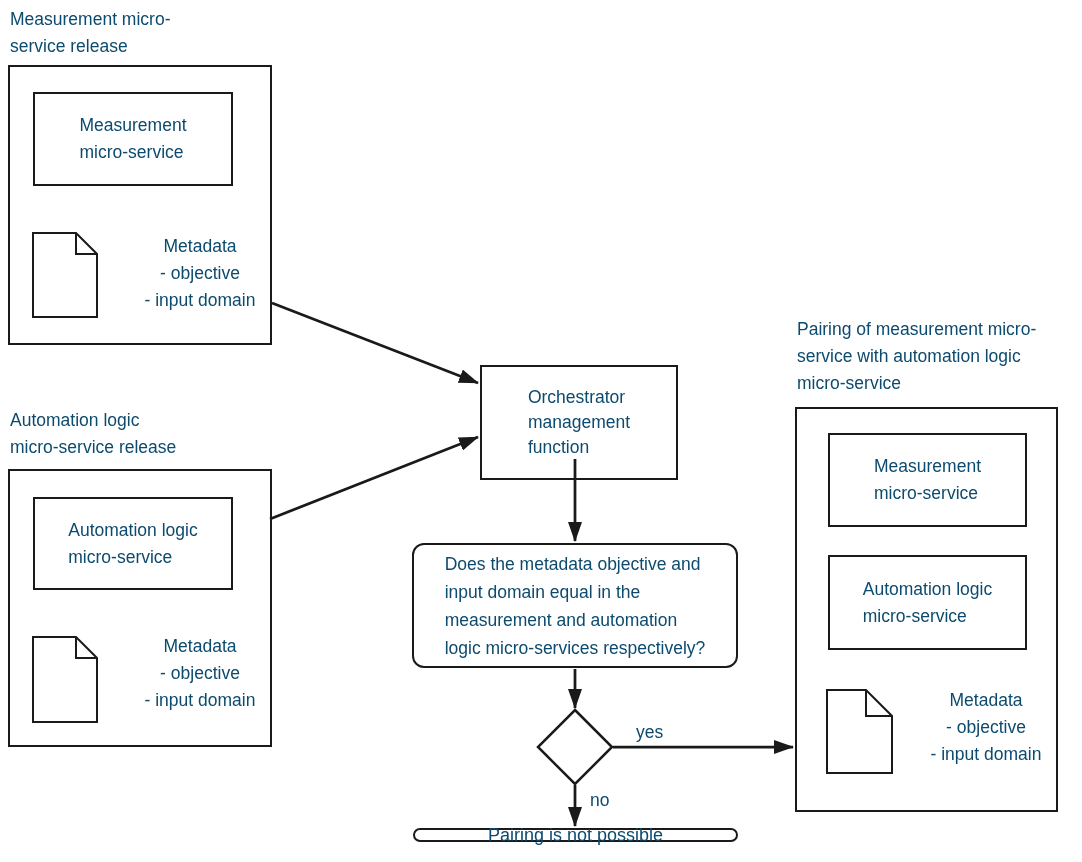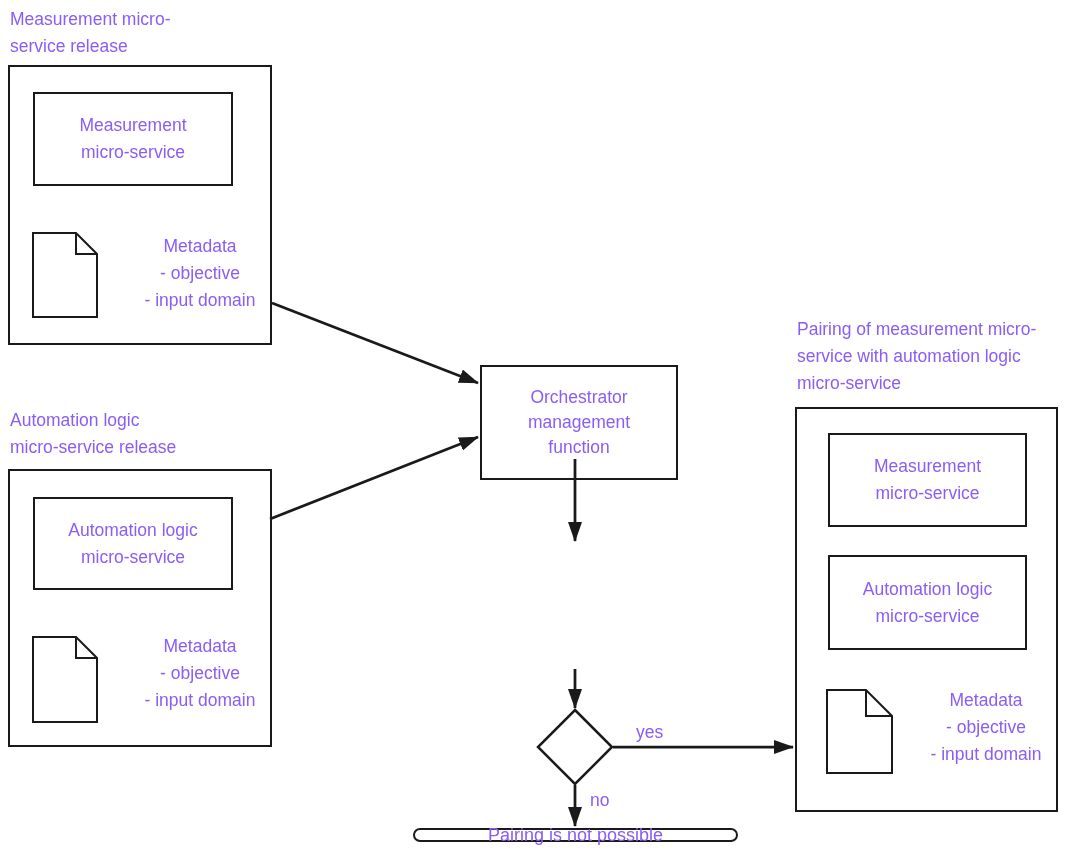--- a/index.html
+++ b/index.html
@@ -6,40 +6,40 @@
     margin: 0;
     padding: 0;
     background: #ffffff;
   }
   #canvas {
     position: relative;
     width: 1082px;
     height: 862px;
     background: #ffffff;
     font-family: "Liberation Sans", sans-serif;
-    color: #8b5cf6;
+    color: #0c4a6e;
     overflow: hidden;
   }
   .caption {
     position: absolute;
     white-space: pre-line;
     font-size: 17.5px;
     line-height: 27px;
   }
   .box {
     position: absolute;
     box-sizing: border-box;
     border: 2px solid #1a1a1a;
     background: #ffffff;
   }
   .ctr {
     display: flex;
     align-items: center;
     justify-content: center;
-    text-align: center;
+    text-align: left;
     white-space: pre-line;
     font-size: 17.5px;
     line-height: 27px;
   }
   .orch { line-height: 25px; }
   .q    { line-height: 28px; border-radius: 12px; }
   .pill { border-radius: 15px; line-height: 20px; font-size: 18px; }
   .meta {
     position: absolute;
     white-space: pre-line;
@@ -82,20 +82,24 @@
   <div class="box ctr" style="left:33px; top:497px; width:200px; height:93px;">Automation logic
 micro-service</div>
   <div class="meta" style="left:120px; top:633px; width:160px;">Metadata
 - objective
 - input domain</div>
 
   <div class="box ctr orch" style="left:480px; top:365px; width:198px; height:115px;">Orchestrator
 management
 function</div>
 
+  <div class="box ctr q" style="left:412px; top:543px; width:326px; height:125px;">Does the metadata objective and
+input domain equal in the
+measurement and automation
+logic micro-services respectively?</div>
 
   <div class="edge-label" style="left:636px; top:722px;">yes</div>
   <div class="edge-label" style="left:590px; top:790px;">no</div>
 
   <div class="box ctr pill" style="left:413px; top:828px; width:325px; height:14px;">Pairing is not possible</div>
 
   <div class="caption" style="left:797px; top:316px; width:285px;">Pairing of measurement micro-
 service with automation logic
 micro-service</div>
   <div class="box" style="left:795px; top:407px; width:263px; height:405px;"></div>

